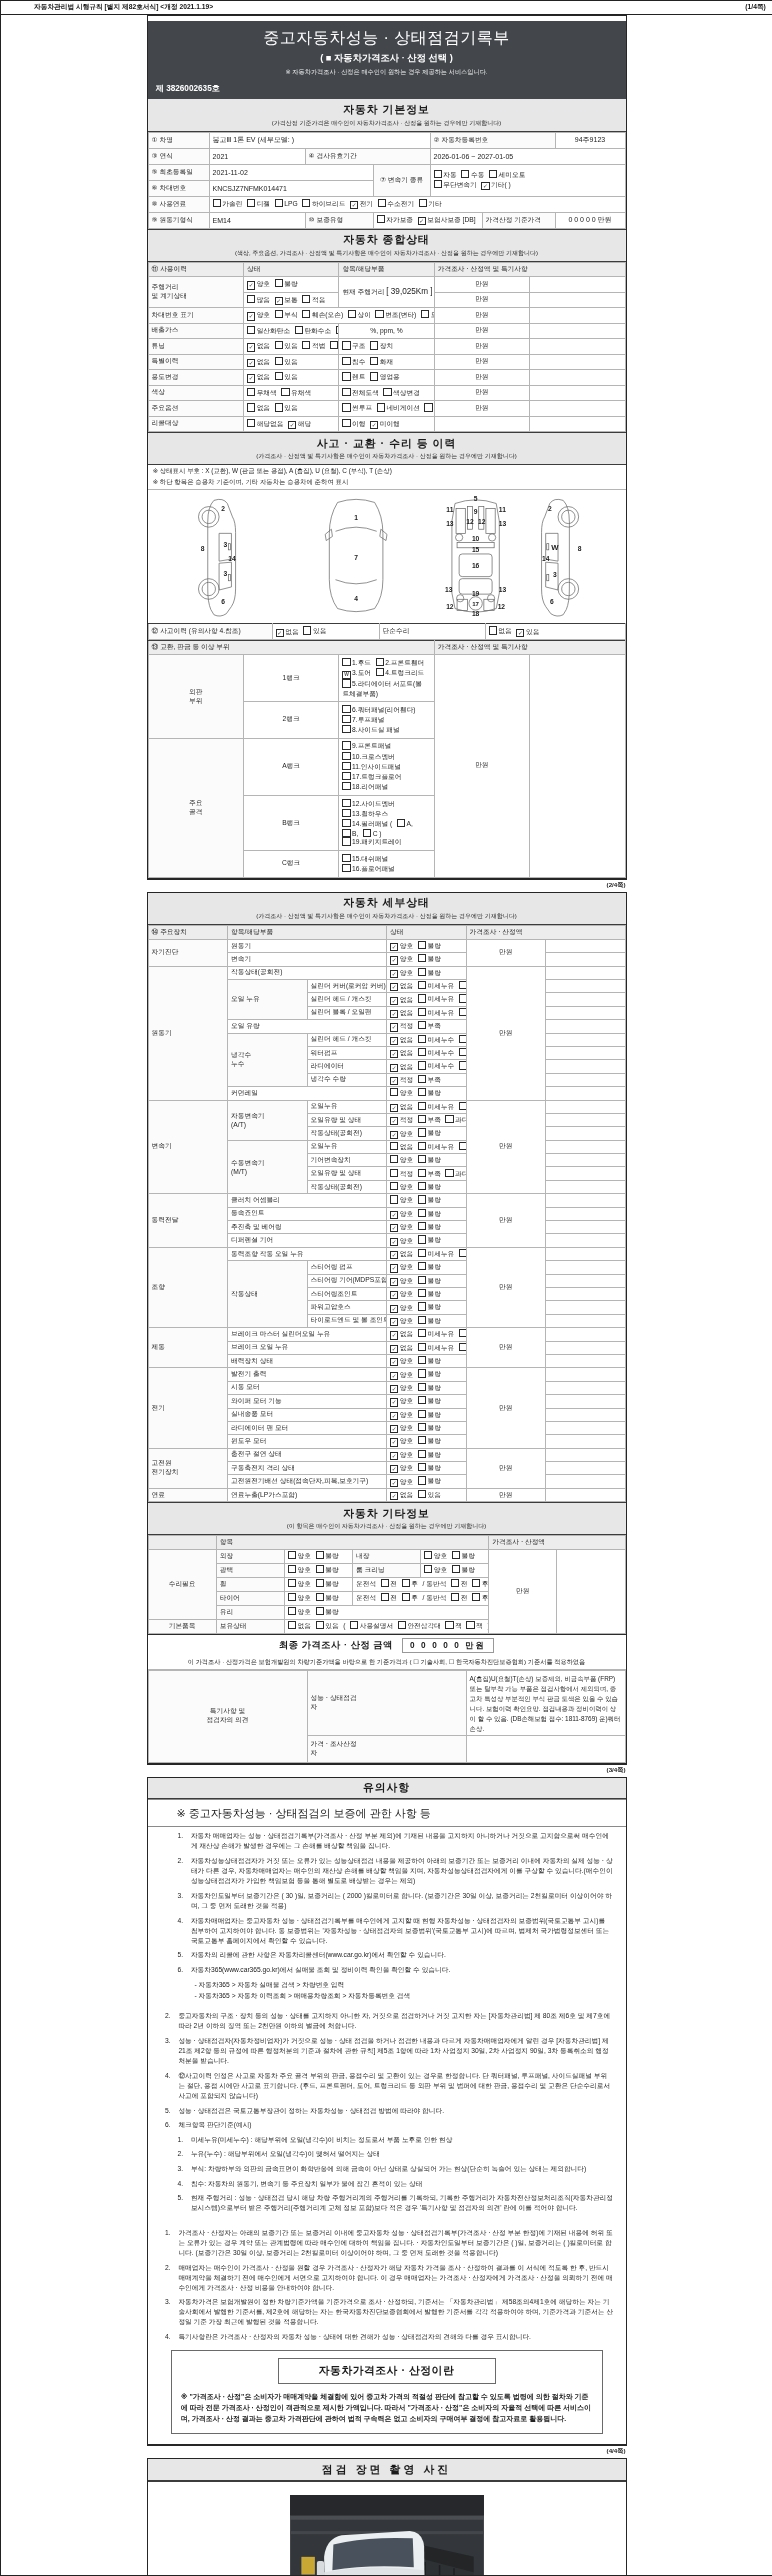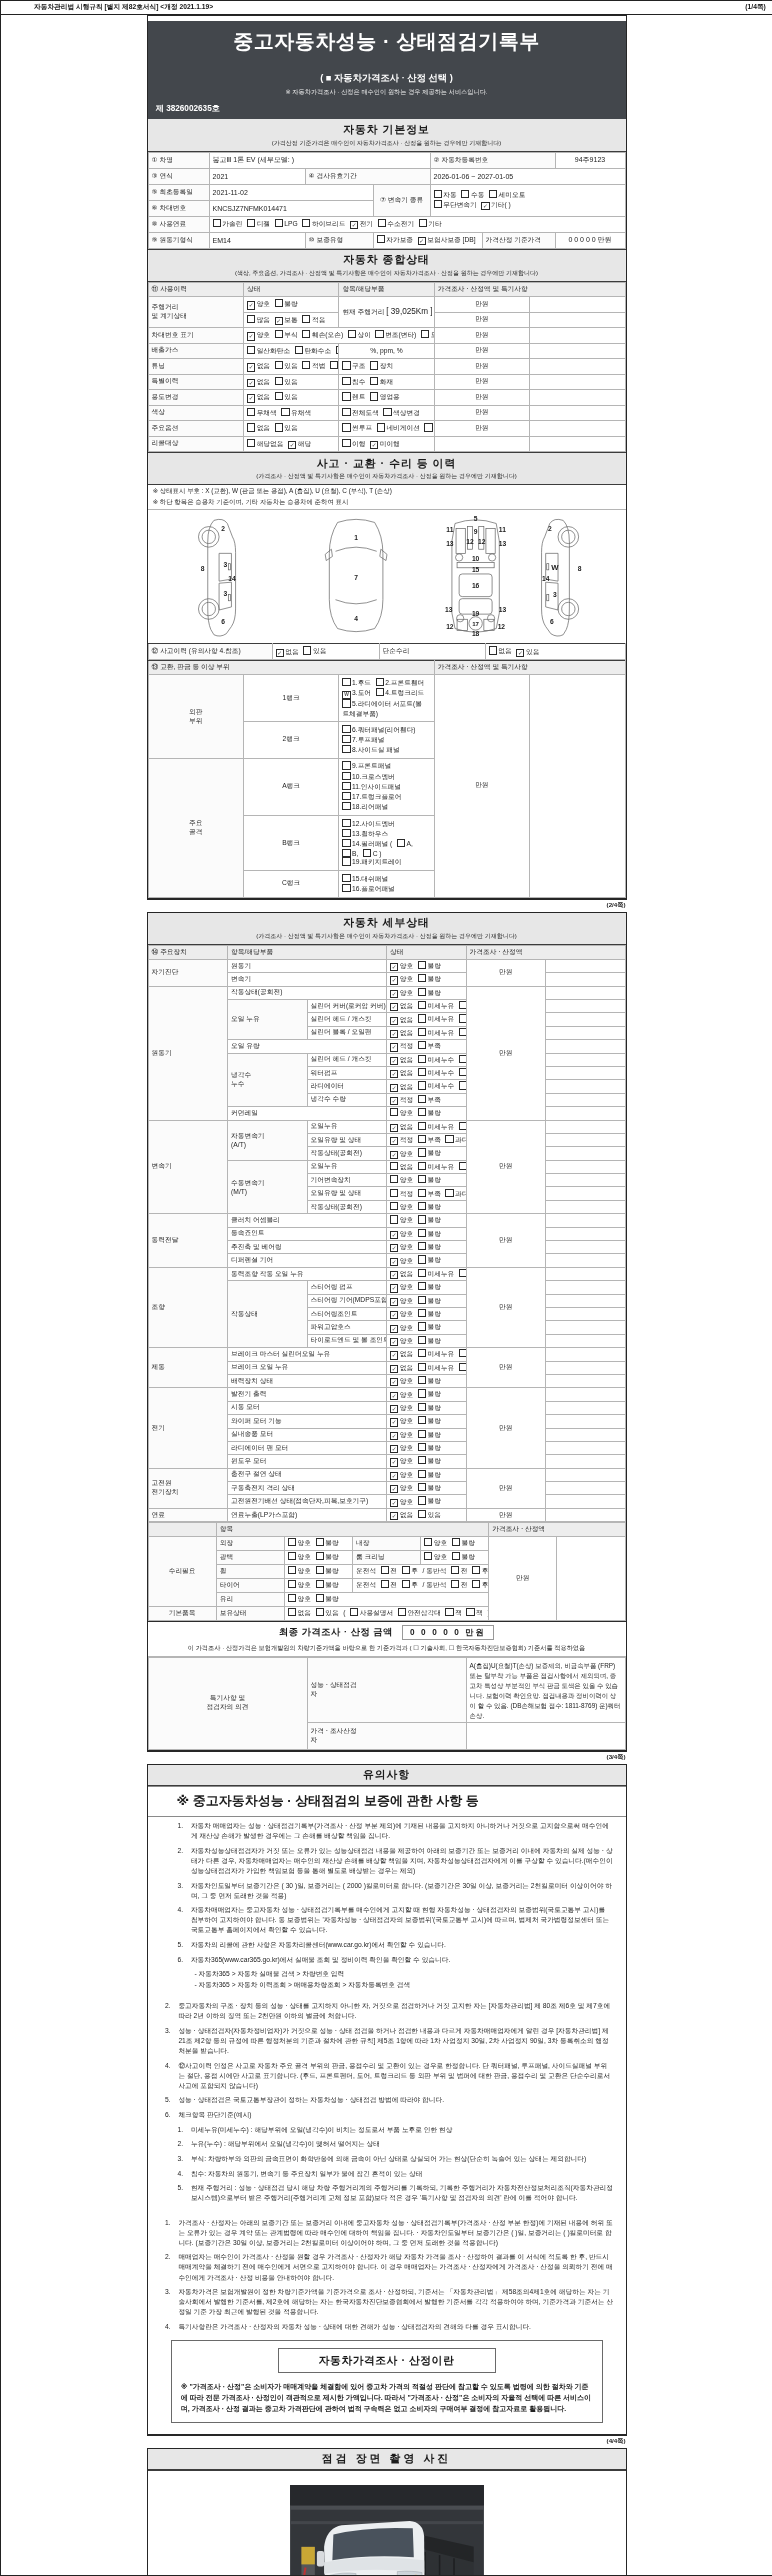--- a/index.html
+++ b/index.html
@@ -9,22 +9,22 @@
   .frame{position:absolute;inset:0;border:0.5px solid #222;}
   .topbar{display:flex;justify-content:space-between;align-items:flex-end;
           padding:3.1px 7.2px 1.5px 34px;font-size:6.7px;font-weight:bold;color:#111;
           border-bottom:1px solid #222;}
   .sheet{width:480px;margin:0 auto;}
   .pagelabel{text-align:right;font-size:6.2px;font-weight:bold;padding:1.5px 1px;}
   .pbox{border:1.5px solid #262626;border-bottom-width:2.6px;background:#fff;}
   
   .mainhdr{background:#43474c;color:#fff;text-align:center;padding:0 0 5.2px 0;}
   .hdr-gap{height:2.6px;background:#fff;margin:2.6px 0 7.2px 0;}
-  .mainhdr .t1{font-size:20px;font-weight:bold;letter-spacing:0.5px;}
-  .mainhdr .t2{font-size:9.3px;font-weight:bold;margin-top:17px;}
+  .mainhdr .t1{font-size:16px;font-weight:normal;letter-spacing:0.5px;}
+  .mainhdr .t2{font-size:9.3px;font-weight:bold;margin-top:3px;}
   .mainhdr .t3{font-size:6.2px;margin-top:3.1px;color:#eee;}
   .mainhdr .docno{text-align:left;font-size:8.2px;font-weight:bold;padding:6.2px 0 0 8.2px;}
   
   .secbar{background:#e7e7e7;text-align:center;padding:3.6px 0 3.1px;border-top:1px solid #3c3c3c;border-bottom:1px solid #3c3c3c;}
   .secbar.first{border-top:none;}
   .secbar .st{font-size:10.8px;font-weight:bold;letter-spacing:1px;}
   .secbar .ss{font-size:6px;margin-top:1.5px;color:#222;}
   
   table{border-collapse:collapse;width:100%;table-layout:fixed;}
   td,th{border:0.5px solid #b5b5b5;font-size:6.7px;padding:1px 3.1px;vertical-align:middle;
@@ -46,21 +46,21 @@
   
   .diagwrap{border-top:0.5px solid #b5b5b5;padding:3.1px 0;}
   
   .finalrow{display:flex;align-items:center;justify-content:center;gap:9px;
             border-top:1.5px solid #2b2b2b;padding:3.1px 0;}
   .finalrow .fl{font-size:9.3px;font-weight:bold;letter-spacing:0.5px;}
   .finalrow .fv{font-size:8.2px;font-weight:bold;border:0.5px solid #999;padding:1px 7.2px;letter-spacing:2.1px;}
   .stdline{font-size:6.2px;text-align:center;padding:1.5px 0 2.6px;border-bottom:0.5px solid #b5b5b5;}
   
   .ntc-boxhead{border:0.5px solid #8a8a8a;border-left:none;border-right:none;
-               font-size:13px;font-weight:bold;padding:5.2px 0 5.2px 29px;}
+               font-size:11px;font-weight:normal;padding:5.2px 0 5.2px 29px;}
   .ntc-item{font-size:6.7px;line-height:1.5;margin:4.6px 12.4px 4.6px 17.5px;position:relative;
             padding-left:13.4px;white-space:normal;}
   .ntc-item .num{position:absolute;left:0;top:0;}
   .ntc-item.lv2{margin-left:30px;}
   .ntc-item.dash{margin:1px 12.4px 1px 47px;padding-left:0;}
   .ntc-space{height:5.2px;}
   .aboutbox{border:1px solid #6a6a6a;margin:8.2px 23px 10.3px;padding:7.2px 9.3px 8.2px;}
   .aboutbox .abt{border:0.5px solid #6a6a6a;width:216px;margin:0 auto;text-align:center;
                  font-size:10.8px;font-weight:bold;padding:4.6px 0;letter-spacing:0.5px;}
   .aboutbox .abp{font-size:7px;line-height:1.6;margin-top:7.2px;white-space:normal;font-weight:bold;color:#222;}
@@ -616,20 +616,24 @@
           <tr style="height:13.4px">
             <td class="lab" rowspan="1">연료</td>
             <td colspan="2">연료누출(LP가스포함)</td>
             <td><span class="opt"><span class="cb">✓</span>없음</span><span class="opt"><span class="cb"></span>있음</span></td>
             <td class="ctr" rowspan="1">만원</td>
             <td></td>
           </tr>
         </tbody>
       </table>
 
+    <div class="secbar">
+      <div class="st">자동차 기타정보</div>
+      <div class="ss">(이 항목은 매수인이 자동차가격조사 · 산정을 원하는 경우에만 기재합니다)</div>
+    </div>
     <table id="etc-table">
         <tbody>
           <tr style="height:13.4px">
             <td class="hd"></td>
             <td class="hd" colspan="4">항목</td>
             <td class="hd" colspan="2">가격조사 · 산정액</td>
           </tr>
           <tr style="height:14px">
             <td class="lab ctr" rowspan="5">수리필요</td>
             <td class="lab">외장</td>

